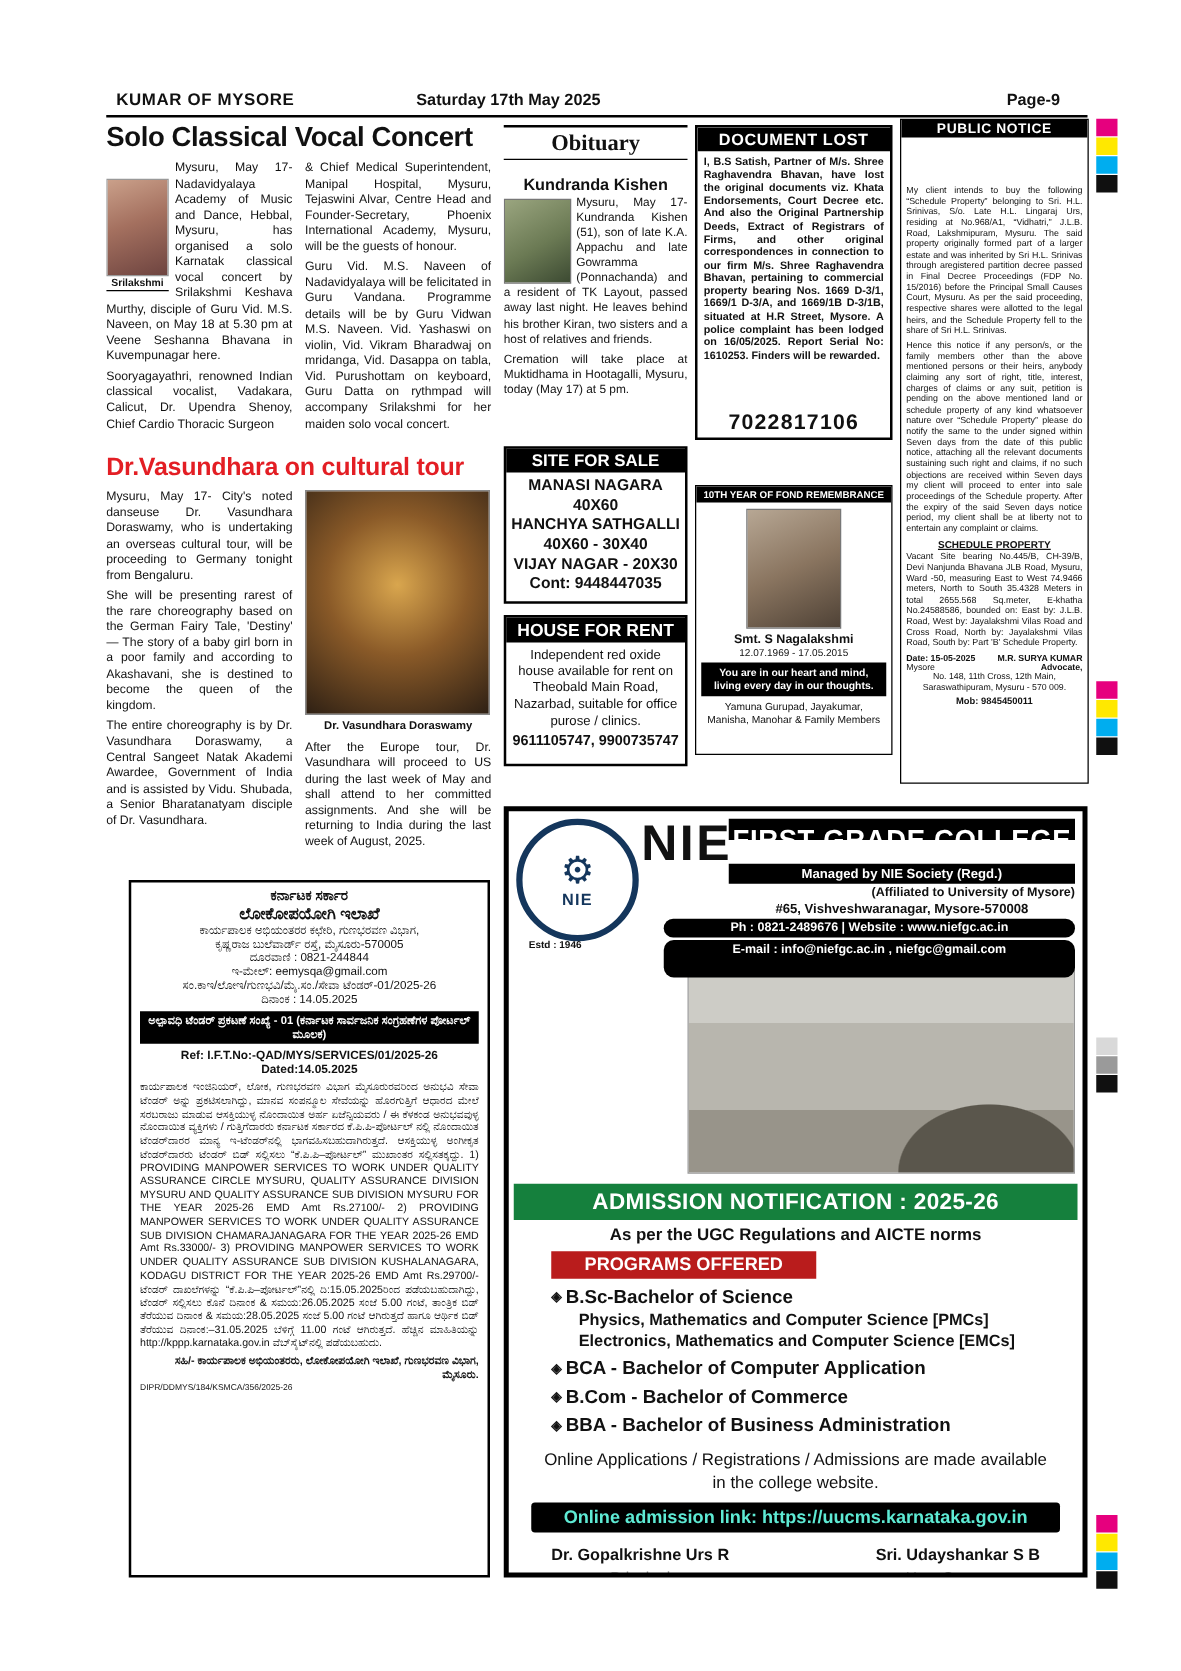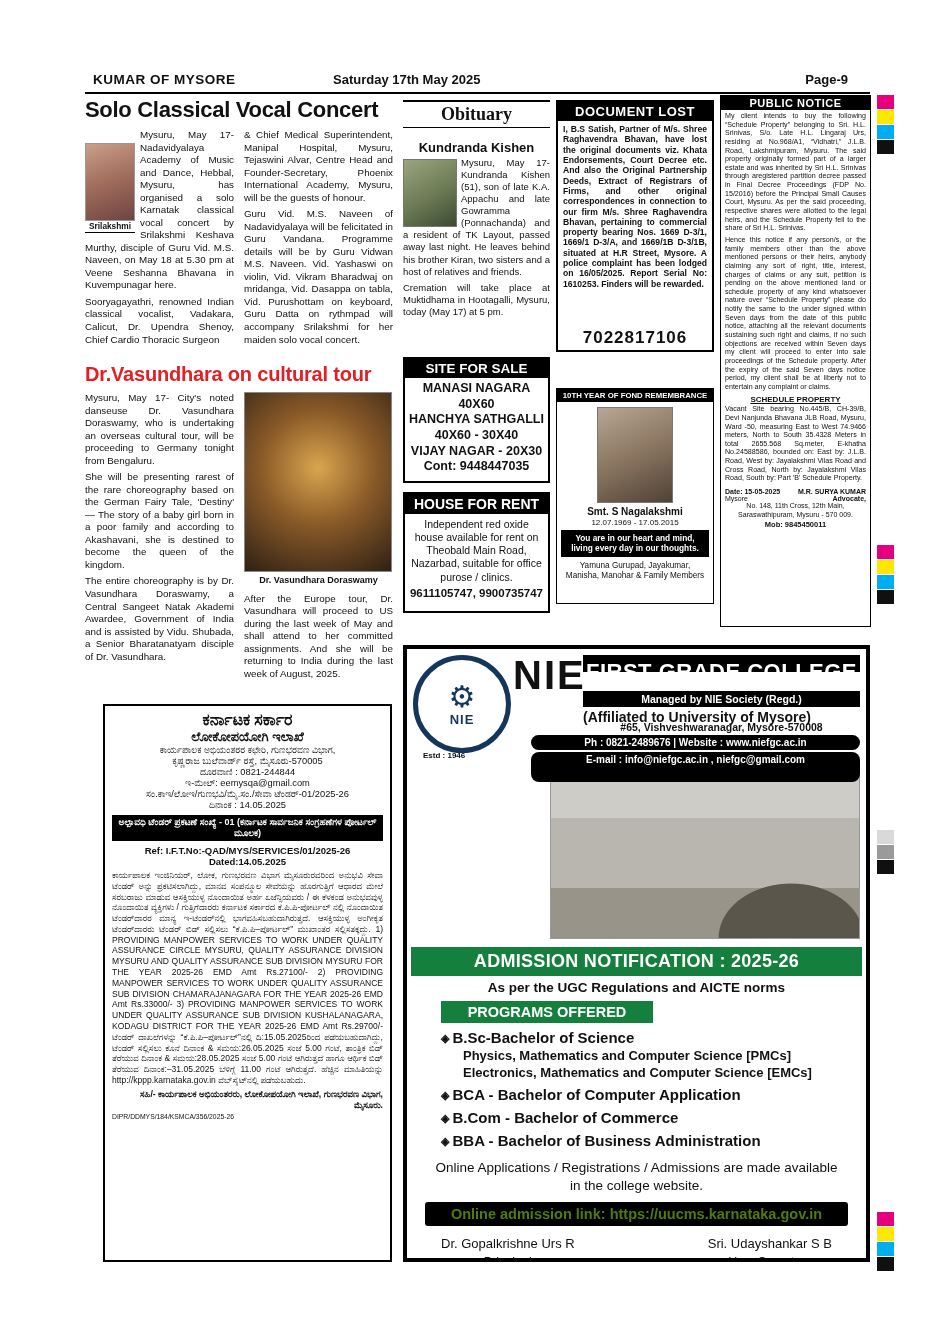--- a/index.html
+++ b/index.html
@@ -24,21 +24,21 @@
   .vasu{position:absolute;left:85px;top:363px;width:308px;}
   .vasu h2{margin:0 0 6px;font-size:20px;font-weight:bold;color:#e31e24;letter-spacing:-.2px;}
   .vasu .col{max-height:318px;}
   .vasu .photo{width:146px;height:178px;border:1px solid #888;
       background:radial-gradient(circle at 50% 42%,#d9a64e 0%,#8a5a28 45%,#2e2014 100%);}
   .vasu .vcap{font-size:9px;font-weight:bold;text-align:center;margin:3px 0 6px;}
   
   .tender{position:absolute;left:103px;top:704px;width:289px;height:558px;border:2px solid #000;
           padding:5px 7px;box-sizing:border-box;overflow:hidden;}
   .tender .c{text-align:center;}
-  .t-l1{font-size:16px;font-weight:bold;font-family:Liberation Serif, serif;}
+  .t-l1{font-size:11px;font-weight:bold;}
   .t-l2{font-size:13px;font-weight:bold;}
   .t-sm{font-size:9.3px;}
   .t-bar{background:#000;color:#fff;font-size:9px;font-weight:bold;text-align:center;
          padding:2px 3px;margin:4px 0;}
   .t-ref{font-size:9.5px;font-weight:bold;text-align:center;}
   .t-body{font-size:8.5px;line-height:1.27;text-align:justify;margin-top:3px;}
   .t-sign{font-size:8.6px;font-weight:bold;text-align:right;margin-top:3px;}
   .t-foot{font-size:6.8px;margin-top:2px;}
   
   .obit{position:absolute;left:403px;top:100px;width:147px;}
@@ -75,21 +75,21 @@
         background:linear-gradient(155deg,#b7a794 0%,#8a7560 50%,#4f4236 100%);}
   .remem .name{font-weight:bold;font-size:10px;text-align:center;}
   .remem .dates{font-size:8px;text-align:center;margin:1px 0 3px;}
   .remem .quote{background:#000;color:#fff;font-weight:bold;font-size:8.3px;text-align:center;
         padding:3px 4px;margin:0 4px;line-height:1.25;}
   .remem .fam{font-size:8.2px;text-align:center;margin-top:4px;line-height:1.3;}
   
   .pnotice{position:absolute;left:720px;top:95px;width:151px;height:532px;border:1.5px solid #000;
            box-sizing:border-box;overflow:hidden;}
   .pnotice .hd{font-size:11px;padding:1px 0;letter-spacing:.5px;}
-  .pnotice .bd{font-size:7.1px;line-height:1.22;text-align:justify;padding:2px 4px 0;}
+  .pnotice .bd{font-size:7.1px;line-height:1.22;text-align:justify;padding:2px 4px 0;margin-top:36px;}
   .pnotice .bd p{margin:0 0 3px;}
   .pnotice .shead{font-size:8px;font-weight:bold;text-align:center;text-decoration:underline;margin:1px 0;}
   .pnotice .pfoot{display:flex;justify-content:space-between;padding:2px 4px 0;font-size:7px;}
   .pnotice .pfoot .r{text-align:right;font-weight:bold;}
   .pnotice .addr{font-size:7px;text-align:center;line-height:1.25;}
   .pnotice .mob{font-size:7.5px;font-weight:bold;text-align:center;}
   
   .nie{position:absolute;left:403px;top:645px;width:467px;height:617px;border:4px solid #000;
        box-sizing:border-box;padding:4px;overflow:hidden;}
   .nie-head{position:relative;height:116px;}
@@ -97,45 +97,45 @@
        border:5px solid #14365c;background:#fff;display:flex;flex-direction:column;
        align-items:center;justify-content:center;}
   .nie-logo .gear{font-size:30px;color:#14365c;line-height:1;}
   .nie-logo .lg{font-size:13px;font-weight:bold;color:#14365c;letter-spacing:1px;}
   .nie-estd{position:absolute;left:12px;top:98px;font-size:8px;font-weight:bold;}
   .nie-big{position:absolute;left:102px;top:0px;font-size:40px;font-weight:bold;letter-spacing:2px;}
   .fgc-bar{position:absolute;left:172px;top:2px;right:2px;height:17px;background:#000;color:#fff;
        font-weight:bold;font-size:22px;text-align:center;line-height:33px;letter-spacing:.5px;}
   .managed-bar{position:absolute;left:172px;top:38px;right:2px;height:16px;background:#000;color:#fff;
        font-weight:bold;font-size:10.5px;text-align:center;line-height:16px;}
-  .affil{position:absolute;left:172px;top:56px;right:2px;font-weight:bold;font-size:14px;text-align:left;}
+  .affil{position:absolute;left:172px;top:56px;right:2px;font-weight:bold;font-size:10px;text-align:right;}
   .nie-addr{position:absolute;left:172px;top:68px;right:2px;font-weight:bold;font-size:10.5px;text-align:center;}
   .ph-bar{position:absolute;left:120px;top:82px;right:2px;height:15px;border-radius:8px;background:#000;color:#fff;
        font-weight:bold;font-size:10px;text-align:center;line-height:15px;}
   .em-bar{position:absolute;left:120px;top:99px;right:2px;height:30px;border-radius:8px;background:#000;color:#fff;
        font-weight:bold;font-size:10px;text-align:center;line-height:15px;}
   .building{width:308px;height:166px;margin:2px 2px 0 auto;border:1px solid #999;
        background:
         radial-gradient(ellipse 120px 90px at 78% 100%, #5a564c 0 60%, transparent 61%),
         linear-gradient(#cdccc6 0 28%, #b8b6ae 28% 70%, #98948a 70% 100%);}
   .adm-bar{margin:8px 0 0;background:#15803d;color:#fff;font-weight:bold;font-size:18px;
        text-align:center;padding:4px 0;letter-spacing:.3px;}
   .ugc{font-weight:bold;font-size:13.5px;text-align:center;margin:4px 0 6px;}
-  .prog-bar{width:212px;margin-left:30px;background:#15803d;color:#fff;font-weight:bold;
+  .prog-bar{width:212px;margin-left:30px;background:#b91c1c;color:#fff;font-weight:bold;
        font-size:14.5px;text-align:center;padding:3px 0;}
   .programs{margin:6px 0 0 30px;width:420px;}
   .prog-item{font-weight:bold;font-size:15px;margin:6px 0 2px;}
   .prog-item::before{content:"◈ ";font-size:11px;vertical-align:1px;}
   .prog-sub{font-weight:bold;font-size:13px;margin:2px 0 2px 22px;}
   .online-note{font-weight:normal;font-size:13.5px;text-align:center;margin:10px 18px 0;line-height:1.3;}
-  .link-bar{margin:8px 14px 0;background:#000;color:#4d7c0f;font-weight:bold;font-size:14.5px;
+  .link-bar{margin:8px 14px 0;background:#000;color:#5eead4;font-weight:bold;font-size:14.5px;
        text-align:center;padding:4px 0;border-radius:3px;}
   .names{display:flex;justify-content:space-between;margin:10px 30px 0;}
   .names .blk{text-align:center;}
-  .names .nm{font-weight:normal;font-size:13px;}
+  .names .nm{font-weight:bold;font-size:13px;}
   .names .tt{font-size:12.5px;margin-top:4px;}
   
   .regs{position:absolute;left:877px;width:17px;}
   .regs div{height:14px;margin-bottom:1px;}
   .rg1{top:95px;}
   .c-m{background:#e6007e;} .c-y{background:#ffe800;} .c-c{background:#00adef;} .c-k{background:#101010;}
   .c-g1{background:#d9d9d9;} .c-g2{background:#9a9a9a;}
 </style>
 </head>
 <body>

